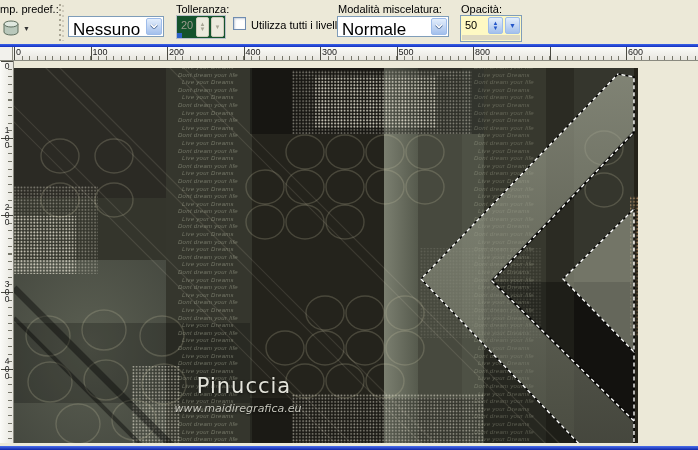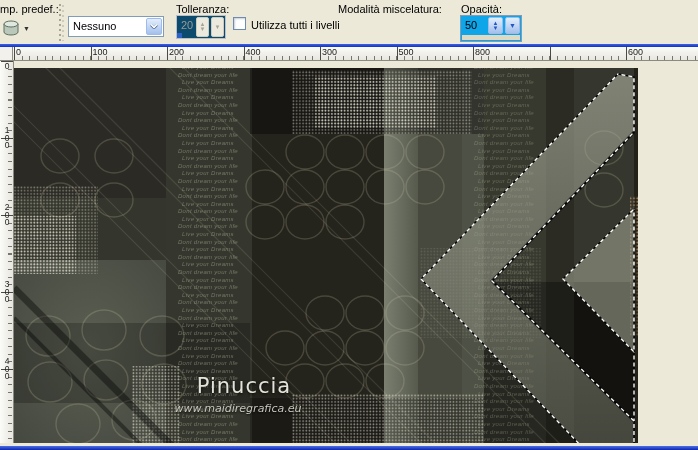--- a/index.html
+++ b/index.html
@@ -11,28 +11,28 @@
   .toolbar{ position:absolute; left:0; top:0; width:698px; height:44px; background:#ece9d8; }
   .tb-label{ position:absolute; font-size:11px; white-space:nowrap; color:#000; }
   .grip{ position:absolute; left:58px; top:3px; width:7px; height:38px;
          background-image:radial-gradient(circle at 2px 2px,#a9a593 1px,transparent 1.4px),
                           radial-gradient(circle at 5px 3px,#cfcbbb 1px,transparent 1.4px);
          background-size:7px 5px; }
   .preset-btn{ position:absolute; left:2px; top:16px; width:34px; height:24px; display:flex; align-items:center; }
   .caret{ font-size:7px; color:#333; margin-left:3px; }
 
   .dd{ position:absolute; height:21px; background:#fff; border:1px solid #7f9db9; display:flex; }
-  .dd-value{ flex:1; font-size:11px; padding:3px 0 0 4px; overflow:hidden; white-space:nowrap; }
+  .dd-value{ flex:1; font-size:17px; padding:3px 0 0 4px; overflow:hidden; white-space:nowrap; }
   .dd-btn{ width:16px; margin:1px; border-radius:2px; border:1px solid #9ebcea;
            background:linear-gradient(#e3eefc,#c7d9f4 45%,#a3c0ec);
            display:flex; align-items:center; justify-content:center; }
   .chev{ width:8px; height:5px; display:block; }
 
-  .spin{ position:absolute; border:1px solid #7f9db9; background:#0ea5e9; display:flex; }
-  .spin.disabled{ border-color:#b9c0c9; background:#0c4a6e;justify-content:flex-end; }
+  .spin{ position:absolute; border:1px solid #7f9db9; background:#fef9c3; display:flex; }
+  .spin.disabled{ border-color:#b9c0c9; background:#14532d;justify-content:flex-end; }
   .spin-value{ font-size:11px; padding:3px 0 0 4px; }
   .spin.disabled .spin-value{ color:#9c9a8e; }
   .spin-col{ display:flex; flex-direction:column; align-items:center; justify-content:center;
              border-radius:2px; border:1px solid #9ebcea; margin:1px;
              background:linear-gradient(#e3eefc,#c7d9f4 45%,#a3c0ec); }
   .spin.disabled .spin-col{ border-color:#cfccbc; background:#eceade; }
   .arr{ font-size:6px; line-height:5px; color:#2456c9; }
   .spin.disabled .arr{ color:#a6a494; }
   .preset-dot{ position:absolute; left:0px; bottom:0px; width:5px; height:5px; background:#2f62c9; }
   .op-bar{ position:absolute; left:1px; bottom:1px; right:1px; height:5px; background:#ded9c2; }
@@ -122,20 +122,29 @@
       <span class="spin-col" style="width:13px">
         <span class="arr">▼</span>
       </span>
       <span class="preset-dot"></span>
     </div>
 
     <div class="checkbox" style="left:233px;top:17px"></div>
     <span class="tb-label" style="left:251px;top:19px">Utilizza tutti i livelli</span>
 
     <span class="tb-label" style="left:338px;top:3px">Modalità miscelatura:</span>
+    <div class="dd" style="left:337px;top:16px;width:112px">
+      <span class="dd-value">Normale</span>
+      <span class="dd-btn">
+        <svg class="chev" viewBox="0 0 8 5">
+            <polyline points="1,1 4,4 7,1" fill="none" stroke="#3a5a8c" stroke-width="2.4"></polyline>
+            <polyline points="1,0.5 4,3.5 7,0.5" fill="none" stroke="#ffffff" stroke-width="1.6"></polyline>
+          </svg>
+      </span>
+    </div>
 
     <span class="tb-label" style="left:461px;top:3px">Opacità:</span>
     <div class="spin" style="left:460px;top:15px;width:62px;height:27px;padding-bottom:6px">
       <span class="spin-value" style="flex:1">50</span>
       <span class="spin-col" style="width:15px;height:17px">
         <span class="arr">▲</span>
           <span class="arr">▼</span>
       </span>
       <span class="spin-col" style="width:15px;height:17px">
         <span class="arr" style="font-size:7px">▼</span>

